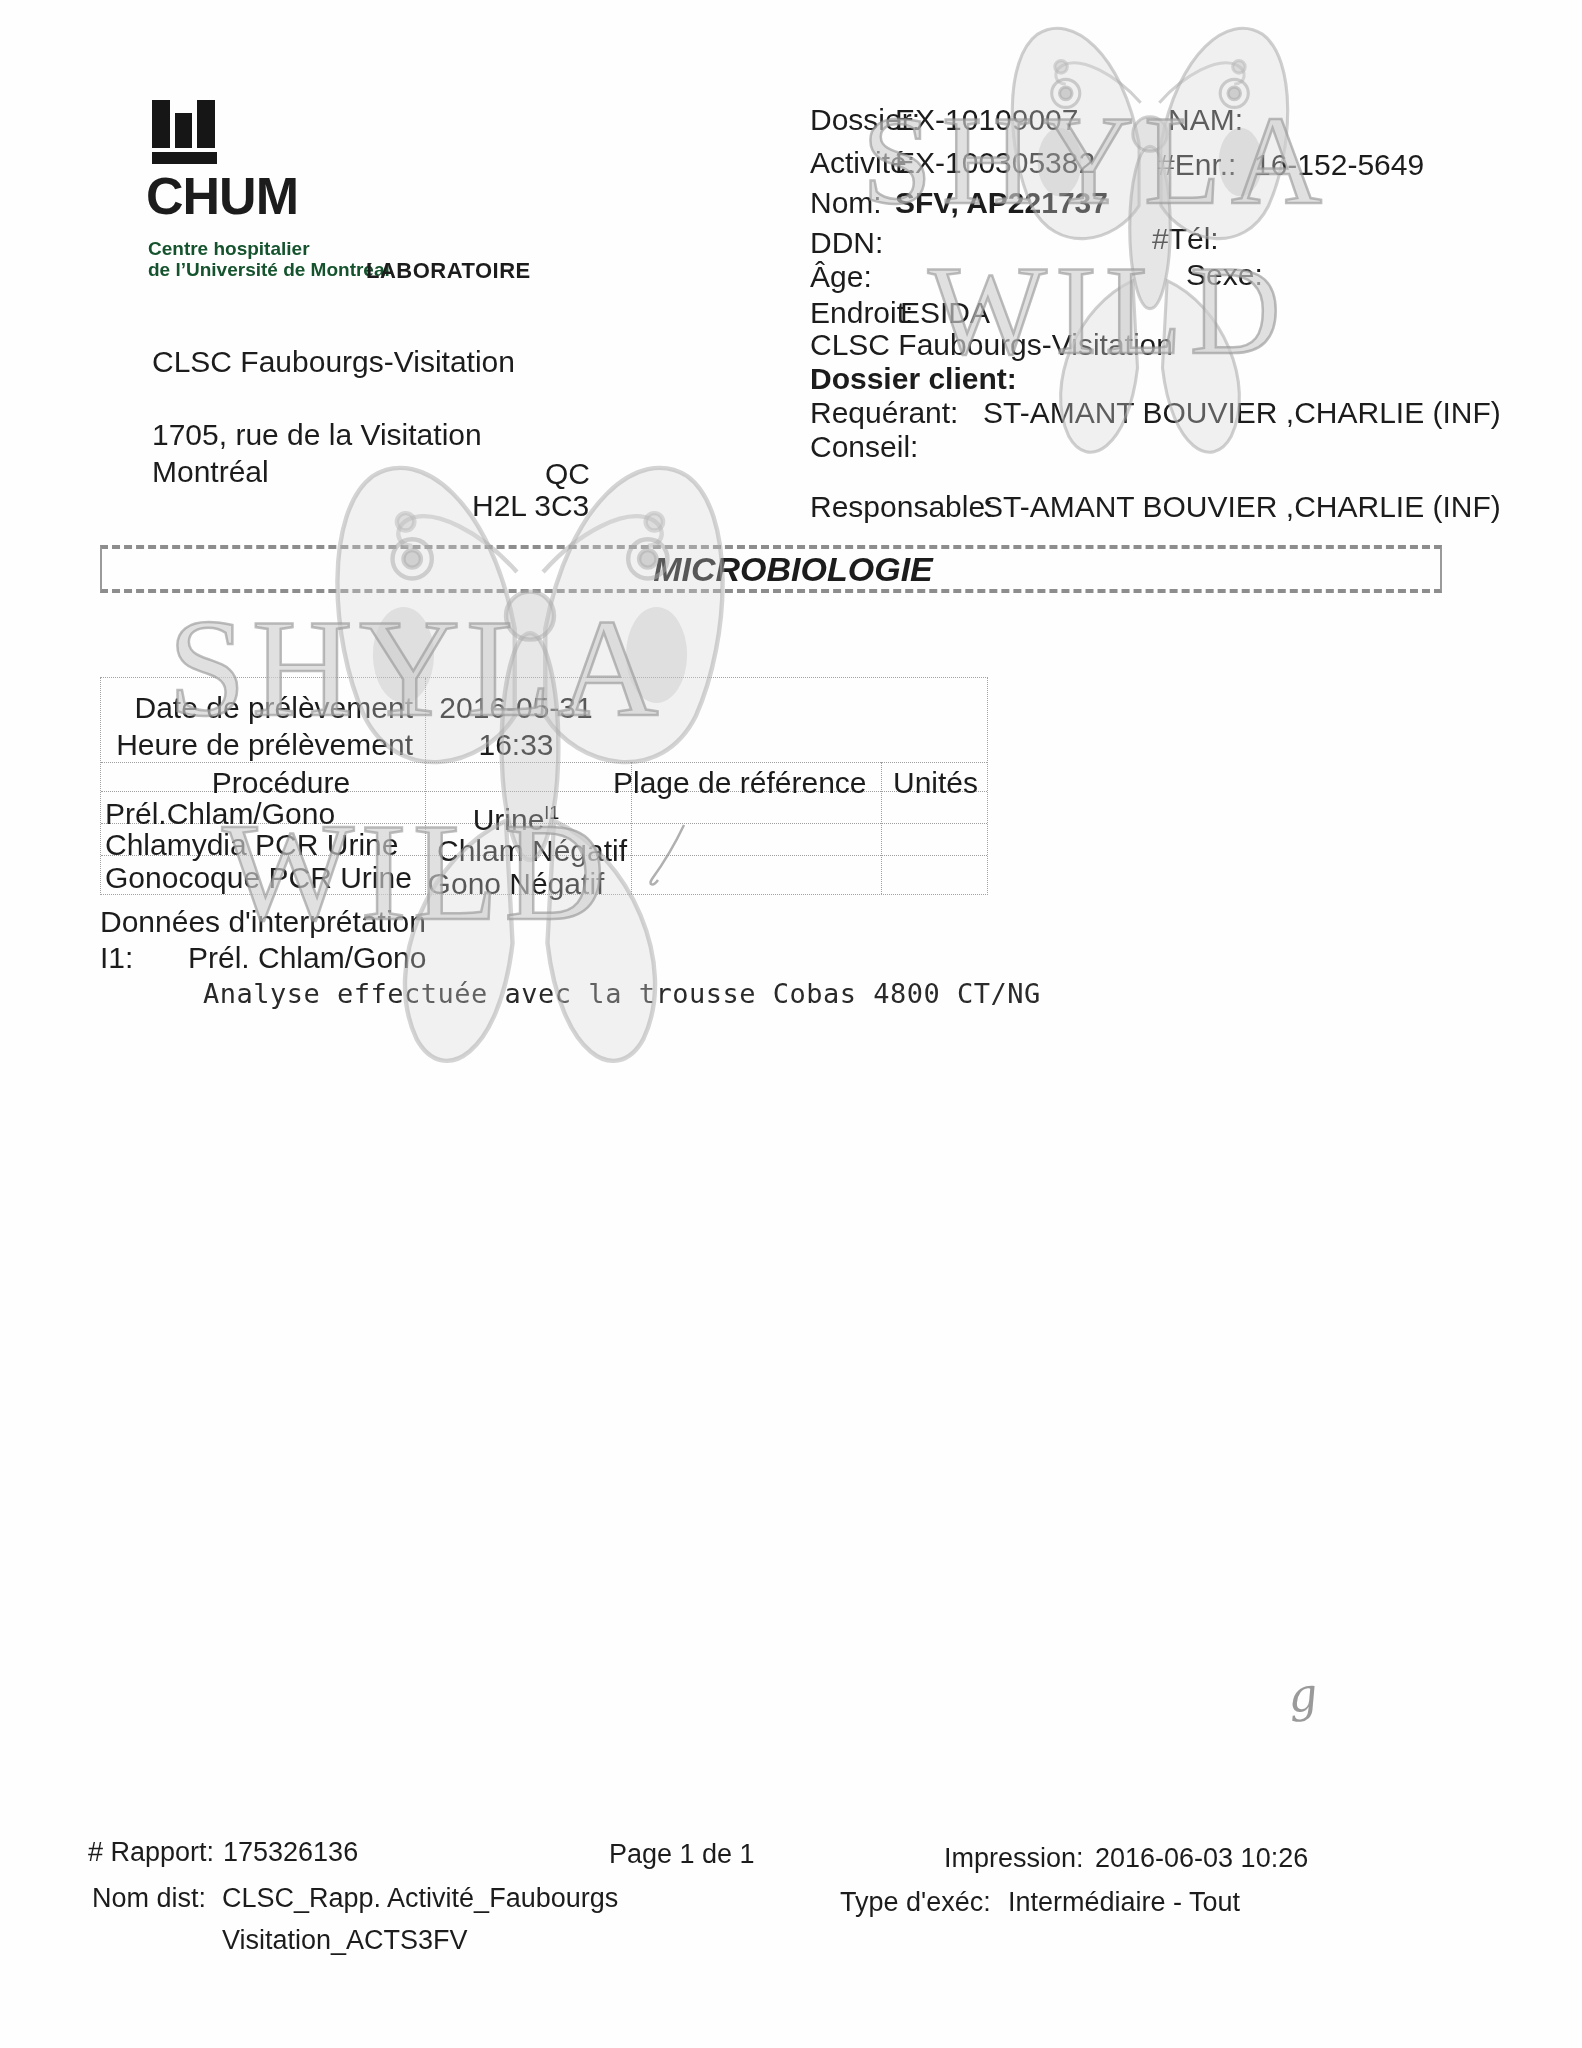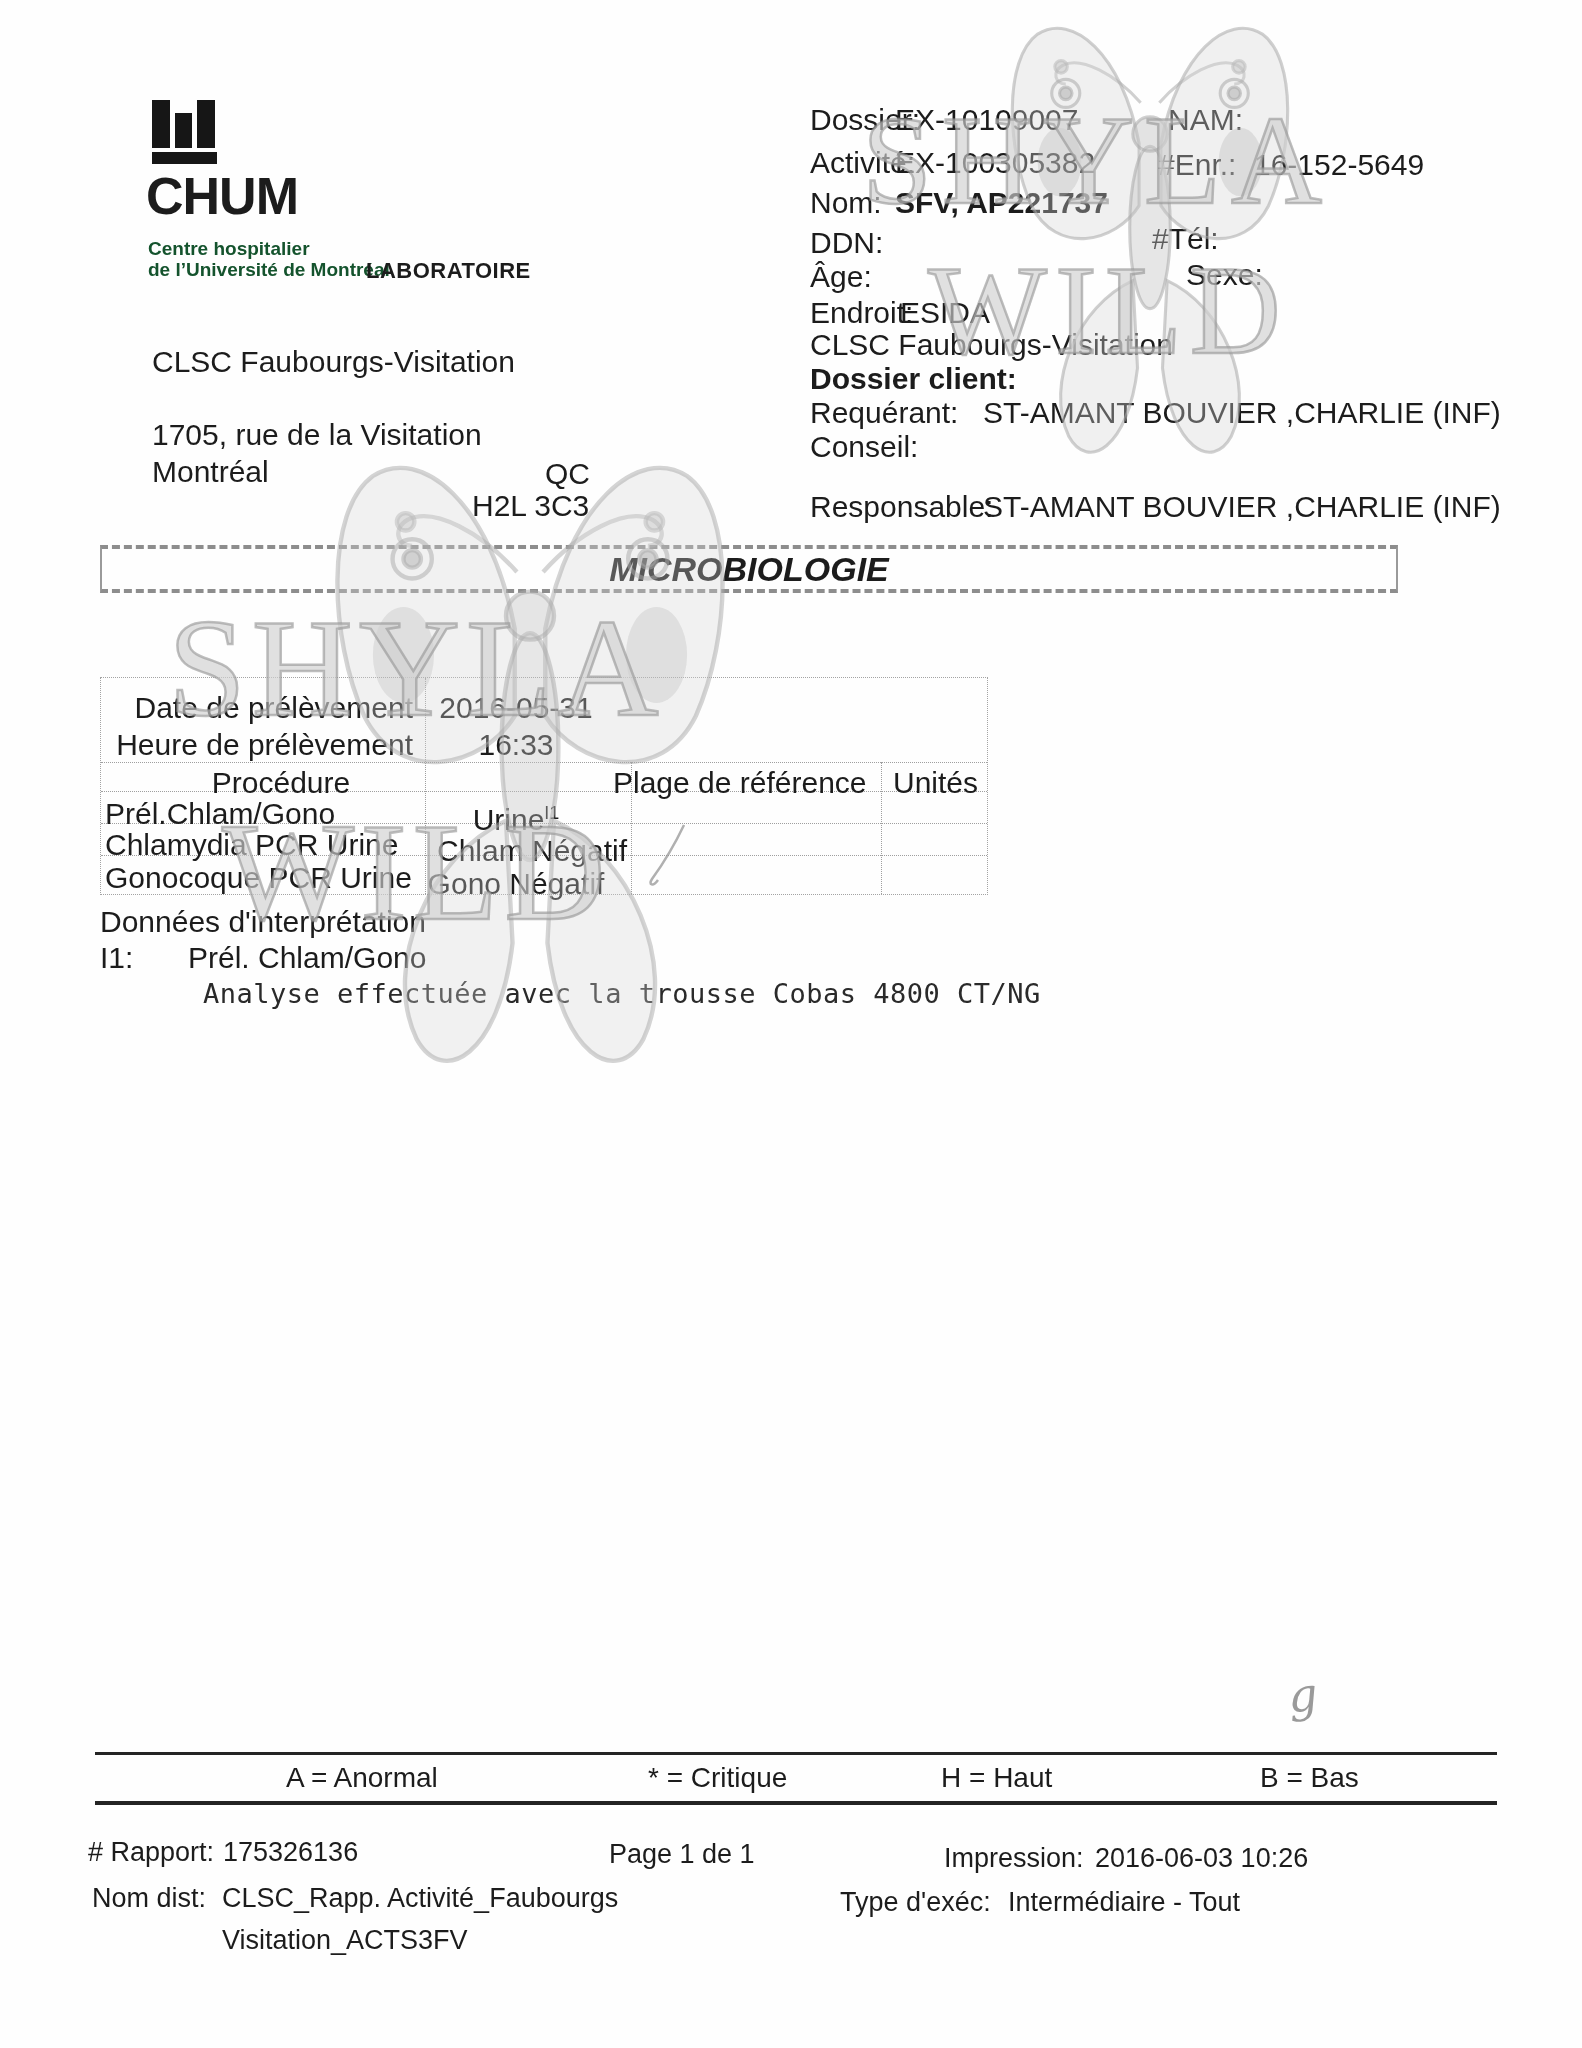--- a/index.html
+++ b/index.html
@@ -14,21 +14,21 @@
   .center{text-align:center;}
   
   .logo-bar{position:absolute;background:#161616;}
   .brand{font-size:52px;font-weight:700;letter-spacing:-1px;line-height:52px;}
   .org{font-size:19px;font-weight:700;line-height:21px;color:#14532d;}
   .dept{font-size:22px;font-weight:700;letter-spacing:.5px;}
   
   .secbox1{position:absolute;left:100px;top:545px;width:1294px;height:40px;
            border-top:4px dashed #8d8d8d;border-bottom:4px dashed #8d8d8d;
            border-left:2px solid #9a9a9a;border-right:2px solid #9a9a9a;
-           font-size:34px;font-style:italic;font-weight:700;line-height:40px;text-align:center;}
+           font-size:34px;font-style:italic;font-weight:700;line-height:40px;text-align:center;padding-left:44px;}
   .secbox2{position:absolute;left:96px;top:616px;width:1300px;height:38px;
            border:3px solid #1b1b1b;border-bottom-width:5px;
            font-size:30px;font-style:italic;font-weight:700;line-height:38px;text-align:center;}
   
   .rtable{position:absolute;left:100px;top:677px;width:886px;height:216px;border:1px dotted #a3a3a3;}
   .hline{position:absolute;height:0;border-top:1px dotted #9f9f9f;}
   .vline{position:absolute;width:0;border-left:1px dotted #9f9f9f;}
   .supref{font-size:60%;vertical-align:super;}
   .mono{font-family:"DejaVu Sans Mono","Liberation Mono",monospace;font-size:27px;letter-spacing:.5px;color:#2a2a2a;}
   
@@ -143,26 +143,20 @@
 
   <div>
     <div class="abs t30" style="left:100px;top:905px;">Données d'interprétation</div>
     <div class="abs t30" style="left:100px;top:941px;">I1:</div>
     <div class="abs t30" style="left:188px;top:941px;">Prél. Chlam/Gono</div>
     <div class="abs mono" style="left:203px;top:978px;">Analyse effectuée avec la trousse Cobas 4800 CT/NG</div>
   </div>
 
   <div class="hand" style="left:1288px;top:1668px;font-size:46px;transform:rotate(-6deg);">g</div>
 
-  <div class="legendbox">
-    <div class="abs t28" style="left:191px;top:8px;">A = Anormal</div>
-    <div class="abs t28" style="left:553px;top:8px;">* = Critique</div>
-    <div class="abs t28" style="left:846px;top:8px;">H = Haut</div>
-    <div class="abs t28" style="left:1165px;top:8px;">B = Bas</div>
-  </div>
 
   <div>
     <div class="abs t27" style="left:88px;top:1838px;"># Rapport:</div>
     <div class="abs t27" style="left:223px;top:1838px;">175326136</div>
     <div class="abs t27" style="left:609px;top:1840px;">Page 1 de 1</div>
     <div class="abs t27" style="left:944px;top:1844px;">Impression:</div>
     <div class="abs t27" style="left:1095px;top:1844px;">2016-06-03 10:26</div>
 
     <div class="abs t27" style="left:92px;top:1884px;">Nom dist:</div>
     <div class="abs t27" style="left:222px;top:1884px;">CLSC_Rapp. Activité_Faubourgs</div>

